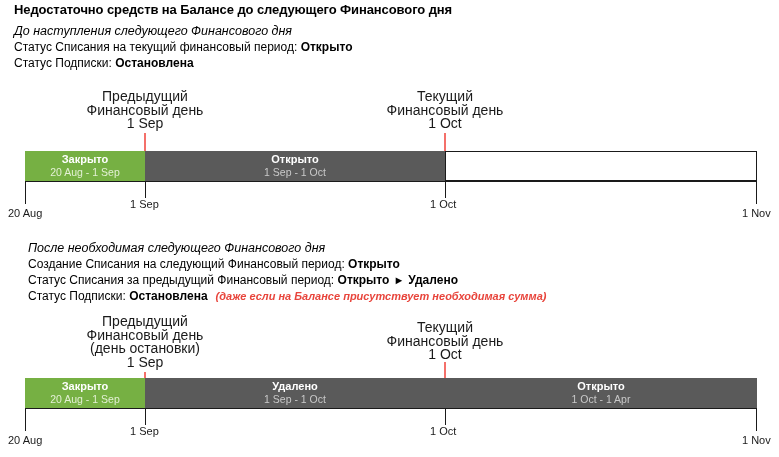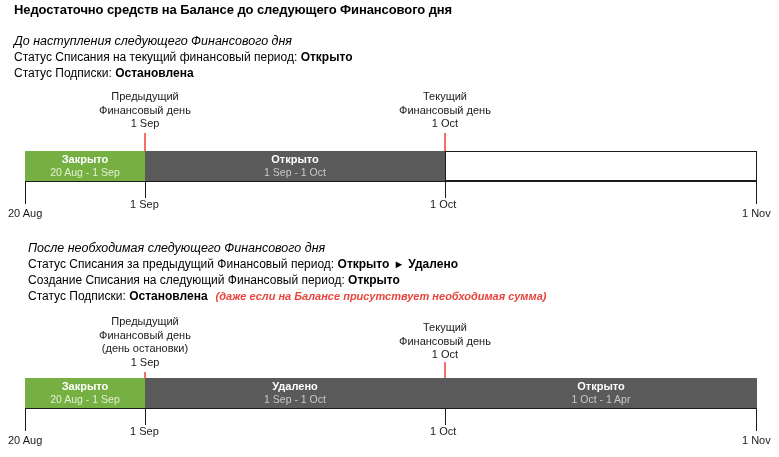--- a/index.html
+++ b/index.html
@@ -66,21 +66,21 @@
   .tick{position:absolute;width:1px;background:#1a1a1a;}
   .tick-label{
     position:absolute;font-size:11px;line-height:12px;white-space:nowrap;
     color:#1a1a1a;
   }
 
   
   .callout{
     position:absolute;
     text-align:center;
-    font-size:11px;
+    font-size:14px;
     line-height:13.5px;
     white-space:nowrap;
     color:#1a1a1a;
   }
   .callout span{display:block;}
 
   
   .redarrow{position:absolute;width:14px;}
   .redarrow .shaft{
     position:absolute;left:6px;top:0;width:2px;background:#f4706a;
@@ -90,21 +90,21 @@
     border-left:7px solid transparent;
     border-right:7px solid transparent;
     border-top:11px solid #f0544c;
   }
 </style>
 </head>
 <body>
 
 <div class="textblock" style="top:2px;">
   <div class="title">Недостаточно средств на Балансе до следующего Финансового дня</div>
-  <div class="subtitle" style="margin-top:15px;">До наступления следующего Финансового дня</div>
+  <div class="subtitle" style="margin-top:5px;">До наступления следующего Финансового дня</div>
   <div class="line">
     <span>Статус Списания на текущий финансовый период: </span><b>Открыто</b>
   </div>
   <div class="line">
     <span>Статус Подписки: </span><b>Остановлена</b>
   </div>
 </div>
 
 <div class="timeline">
 
@@ -147,24 +147,24 @@
 
   <div class="tick-label" style="left:8px;top:207px;">20 Aug</div>
   <div class="tick-label" style="left:130px;top:198px;">1 Sep</div>
   <div class="tick-label" style="left:430px;top:198px;">1 Oct</div>
   <div class="tick-label" style="left:742px;top:207px;">1 Nov</div>
 </div>
 
 <div class="textblock" style="top:240px;left:28px;">
   <div class="subtitle">После необходимая следующего Финансового дня</div>
   <div class="line">
+    <span>Создание Списания на следующий Финансовый период: </span><b>Открыто</b>
+  </div>
+  <div class="line">
     <span>Статус Списания за предыдущий Финансовый период: </span><b>Открыто</b><b class="arrowglyph" style="padding:0 4px;">►</b><b>Удалено</b>
-  </div>
-  <div class="line">
-    <span>Создание Списания на следующий Финансовый период: </span><b>Открыто</b>
   </div>
   <div class="line">
     <span>Статус Подписки: </span><b>Остановлена</b><span class="note" style="padding-left:8px;">(даже если на Балансе присутствует необходимая сумма)</span>
   </div>
 </div>
 
 <div class="timeline">
 
   <div class="callout" style="left:79px;top:315px;width:132px;">
     <span>Предыдущий</span>

